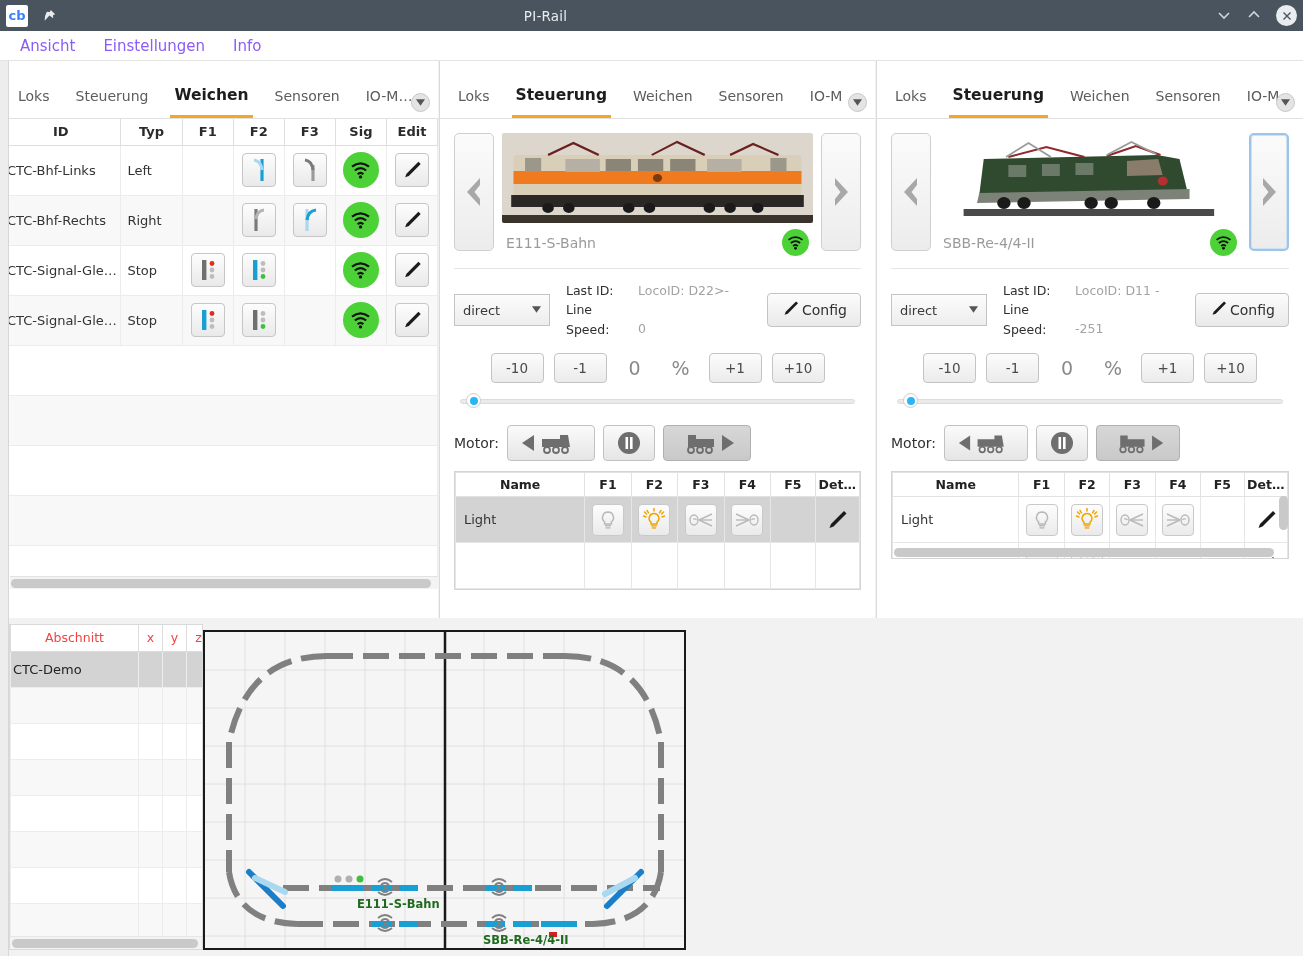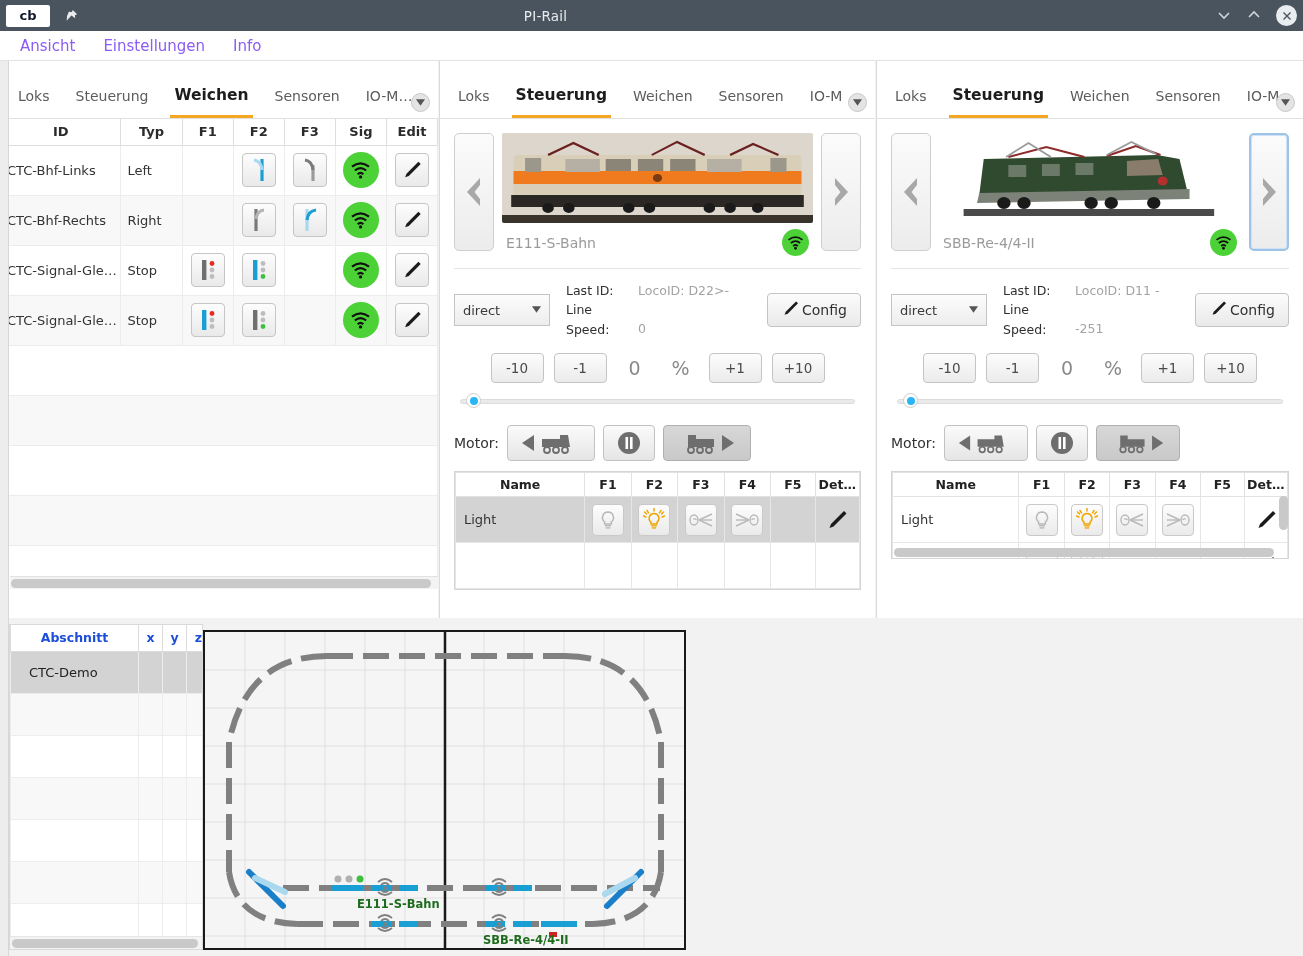--- a/index.html
+++ b/index.html
@@ -12,24 +12,24 @@
     font-size: 13px;
     color: #333;
   }
   
   #titlebar {
     position: absolute; left: 0; top: 0; width: 1303px; height: 31px;
     background: #4a545e;
     display: flex; align-items: center;
   }
   #tb-appicon {
-    width: 44px; height: 22px; margin-left: 6px;
+    width: 22px; height: 22px; margin-left: 6px;
     background: #ffffff; border-radius: 2px;
     display: flex; align-items: center; justify-content: center;
-    font-size: 13px; font-weight: bold; color: #0f172a;
+    font-size: 13px; font-weight: bold; color: #3b82f6;
     font-family: "DejaVu Sans", sans-serif;
   }
   #tb-pin {
     margin-left: 12px; width: 18px; height: 18px;
     display: flex; align-items: center; justify-content: center;
     color: #e8eaec; font-size: 14px;
   }
   #tb-title {
     position: absolute; left: 11px; width: 1069px; text-align: center;
     color: #e9ecef; font-size: 13.5px; letter-spacing: .2px;
@@ -221,24 +221,24 @@
   }
   .fbtn.plain { border: none; background: none; }
   
   #bottom { position: absolute; left: 0; top: 618px; width: 1303px; height: 338px; background: #f2f2f2; }
   #abschnitt-panel {
     position: absolute; left: 9px; top: 6px; width: 194px; height: 326px;
     background: #fff; border: 1px solid #d9d9d9; overflow: hidden;
   }
   table.abs { width: 100%; border-collapse: collapse; table-layout: fixed; }
   table.abs th {
-    font-size: 12.5px; font-weight: bold; height: 26px; color: #1d4ed8;
+    font-size: 12.5px; font-weight: normal; height: 26px; color: #ef4444;
     border: 1px solid #dcdcdc; border-top: none; background: #fff;
   }
-  table.abs td { height: 42px; border: 1px solid #ededed; font-size: 13px; color: #222; padding-left: 18px; }
+  table.abs td { height: 36px; border: 1px solid #ededed; font-size: 13px; color: #222; padding-left: 2px; }
   table.abs tr.sel-row td { background: #d3d3d3; }
   table.abs tr:nth-child(even):not(.sel-row) td { background: #f8f8f8; }
   #abs-hscroll {
     position: absolute; left: 0; bottom: 0; width: 194px; height: 13px; background: #f3f3f3;
     border-top: 1px solid #e6e6e6;
   }
   #abs-hscroll .thumb {
     position: absolute; left: 2px; top: 2px; width: 186px; height: 9px;
     background: #c9c9c9; border-radius: 5px;
   }

